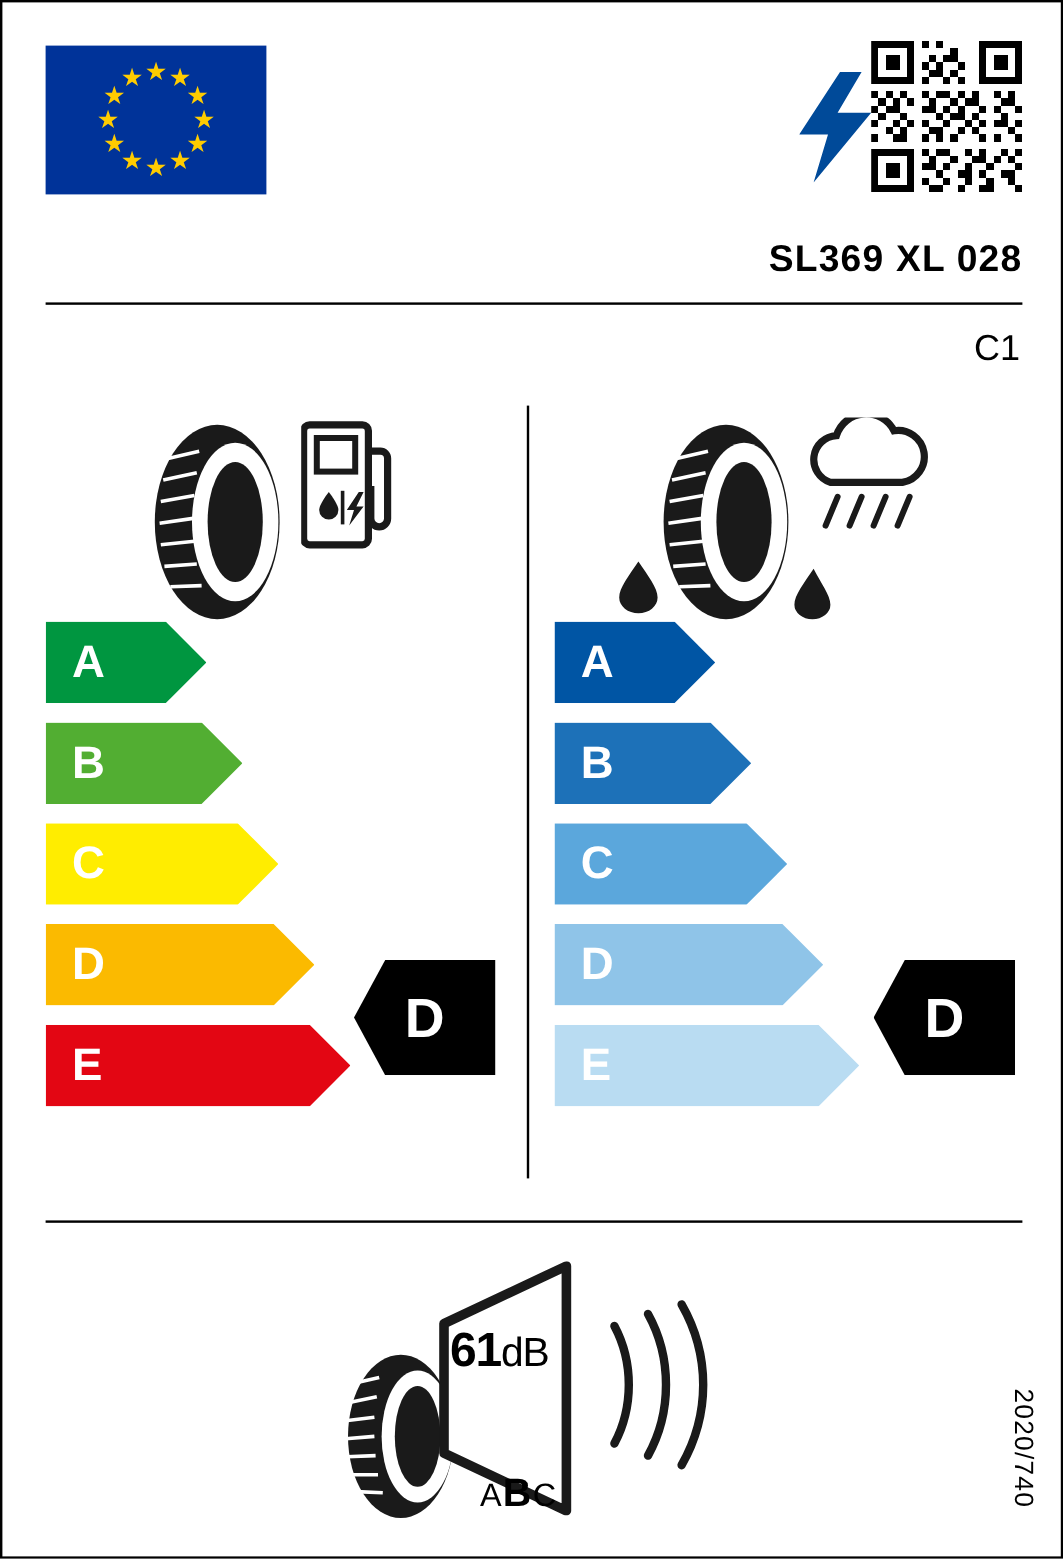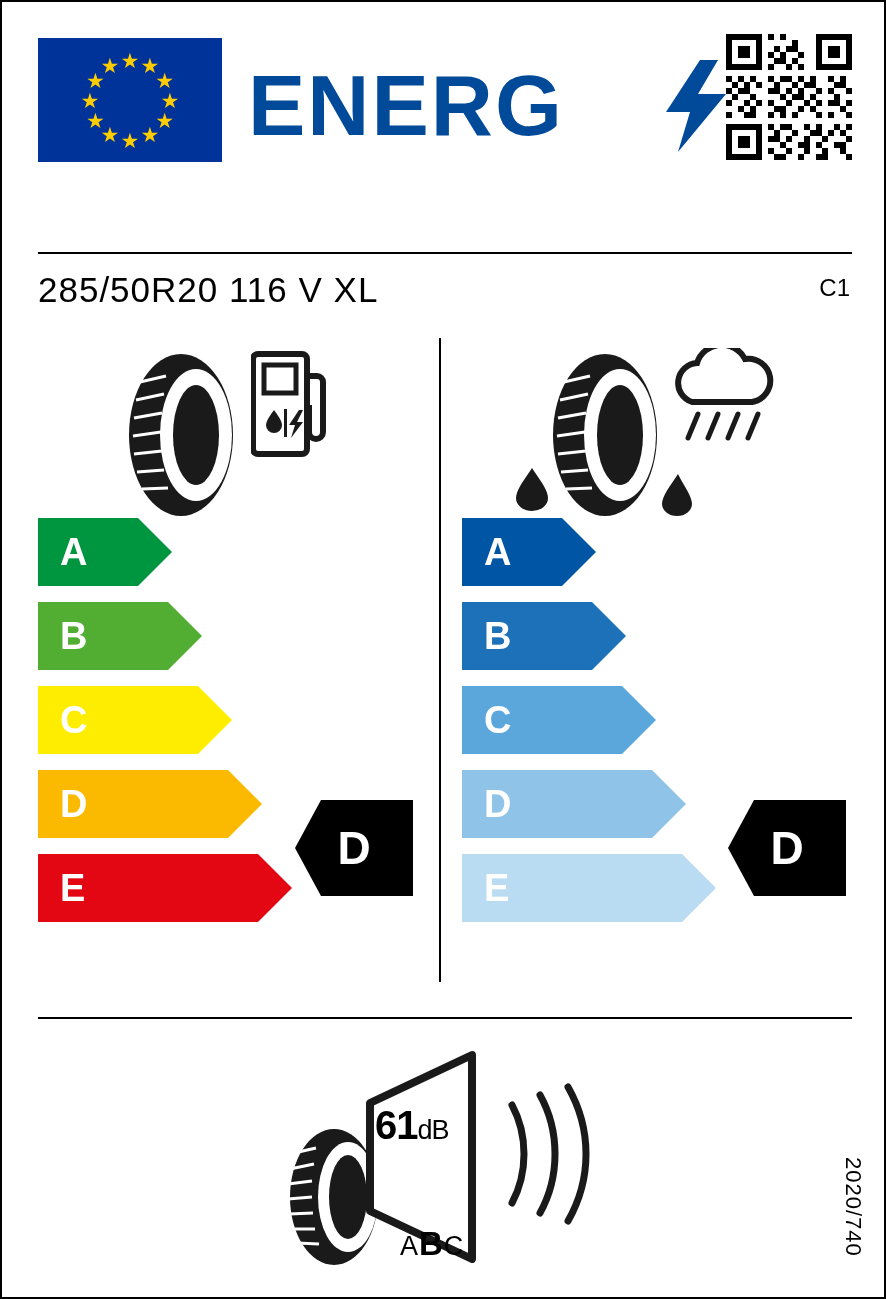--- a/index.html
+++ b/index.html
@@ -118,21 +118,21 @@
     position: absolute;
     left: 0;
     top: 0;
     font-size: 35px;
     letter-spacing: 1px;
   }
   .class-text {
     position: absolute;
     right: 2px;
     top: 4px;
-    font-size: 24px;
+    font-size: 30px;
     text-align: center;
   }
 
   
   .divider-v {
     position: absolute;
     left: 437px;
     top: 336px;
     width: 2px;
     height: 644px;
@@ -194,21 +194,21 @@
   .noise-db {
     position: absolute;
     left: 93px;
     top: 56px;
     font-size: 40px;
     font-weight: bold;
     color: #000;
     letter-spacing: -1px;
   }
   .noise-db .unit {
-    font-size: 27px;
+    font-size: 34px;
     font-weight: normal;
   }
   .noise-classes {
     position: absolute;
     left: 118px;
     top: 178px;
     font-size: 27px;
     letter-spacing: 1px;
   }
   .noise-classes b { font-size: 33px; }
@@ -238,21 +238,20 @@
         <div class="eu-star" style="left: 116.141px; top: 71.5px;">★</div>
         <div class="eu-star" style="left: 101.5px; top: 86.141px;">★</div>
         <div class="eu-star" style="left: 81.5px; top: 91.5px;">★</div>
         <div class="eu-star" style="left: 61.5px; top: 86.141px;">★</div>
         <div class="eu-star" style="left: 46.859px; top: 71.5px;">★</div>
         <div class="eu-star" style="left: 41.5px; top: 51.5px;">★</div>
         <div class="eu-star" style="left: 46.859px; top: 31.5px;">★</div>
         <div class="eu-star" style="left: 61.5px; top: 16.859px;">★</div>
       </div>
 
-    <div class="energy-word">ENERG</div>
 
     <div class="energy-bolt">
       <svg width="60" height="92" viewBox="0 0 60 92">
         <polygon points="34,0 0,52 24,52 12,92 60,34 32,34 52,0" fill="#004A99"></polygon>
       </svg>
     </div>
 
     <div class="qr">
       <svg width="126" height="126" viewBox="0 0 42 42" shape-rendering="crispEdges">
         <rect width="42" height="42" fill="#fff"></rect>
@@ -360,25 +359,25 @@
           <rect x="16" y="40" width="4" height="2"></rect>
             <rect x="24" y="40" width="2" height="2"></rect>
             <rect x="30" y="40" width="4" height="2"></rect>
           <rect x="40" y="40" width="2" height="2"></rect>
         </g>
       </svg>
     </div>
   </div>
 
   <div class="brand-row">
+    <div class="brand-code">SL369 XL 028</div>
   </div>
   <div class="rule" id="rule-top"></div>
 
   <div class="size-row">
-    <div class="size-text">285/50R20 116 V XL</div>
     <div class="class-text">C1</div>
   </div>
 
   <div class="divider-v"></div>
 
   <div class="panel" id="panel-fuel">
     <div class="pictos">
 
       <svg style="position:absolute;left:88px;top:14px;" width="110" height="166" viewBox="0 0 110 166">
         <ellipse cx="55" cy="83" rx="52" ry="81" fill="#1A1A1A"></ellipse>

